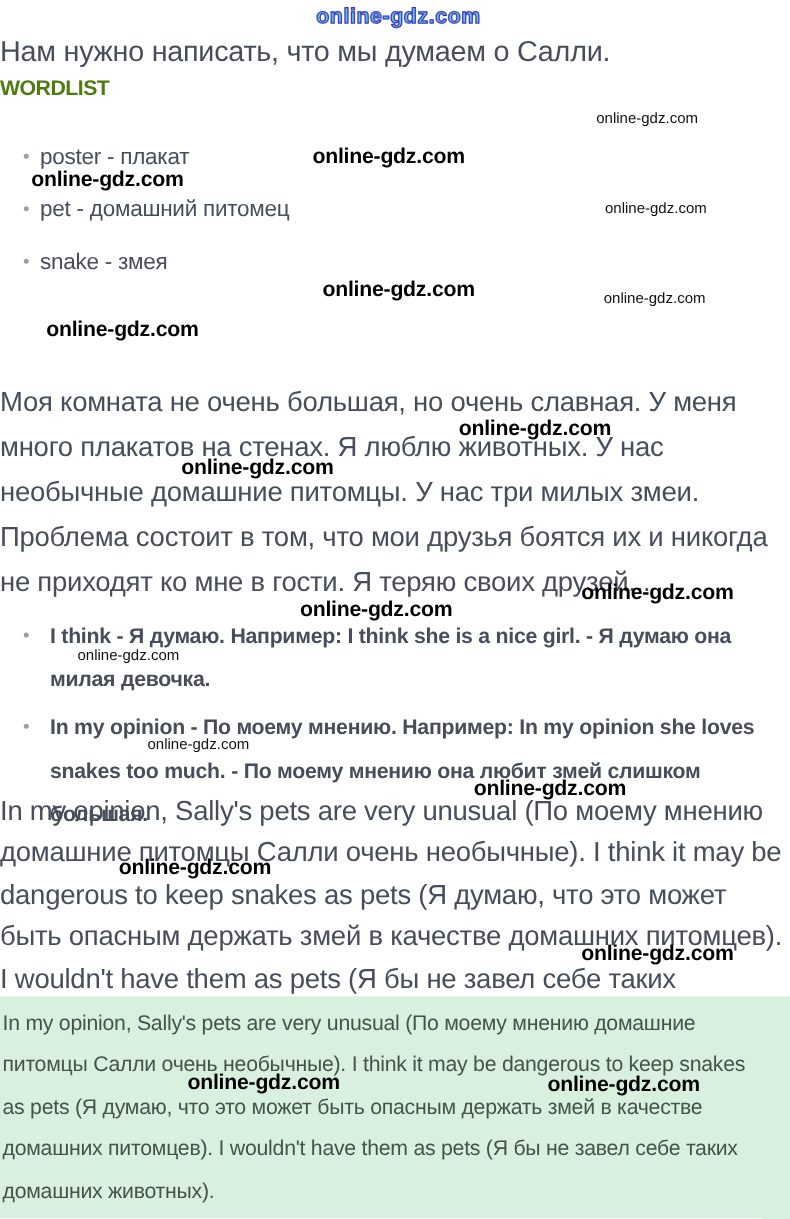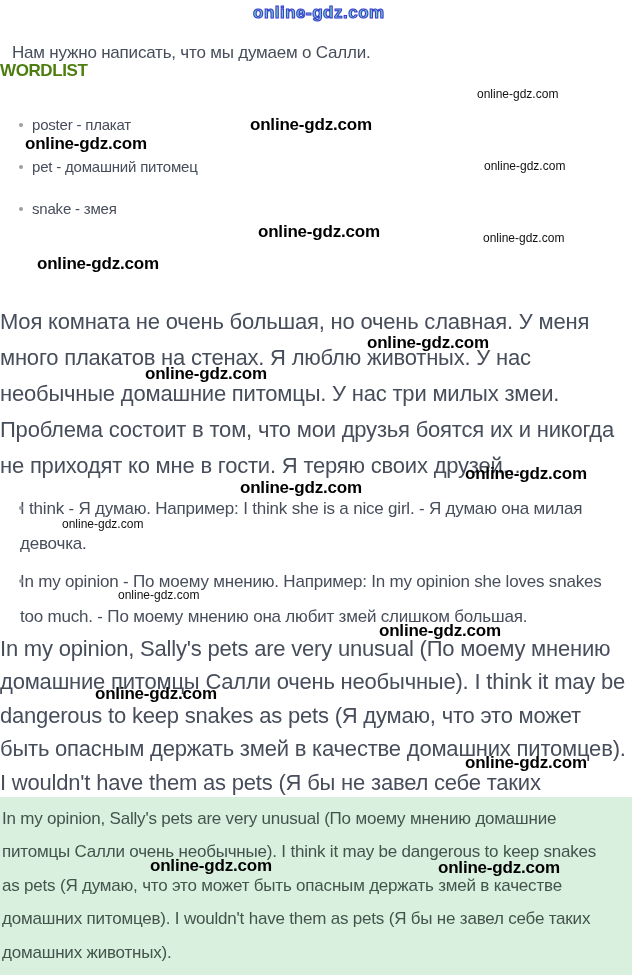--- a/index.html
+++ b/index.html
@@ -5,33 +5,33 @@
   html,body{margin:0;padding:0;background:#ffffff;}
   .page{
     position:relative;
     width:632px;height:975px;
     overflow:hidden;
     background:var(--page-bg,#ffffff);
     font-family:"Liberation Sans","DejaVu Sans",sans-serif;
     color:var(--text,#474d5a);
   }
   .abs{position:absolute;left:0;}
-  .intro{top:29px;width:620px;font-size:17px;line-height:24px;letter-spacing:-0.2px;margin:12px;}
+  .intro{top:29px;width:620px;font-size:23px;line-height:24px;letter-spacing:-0.2px;margin:0;}
   .wl-title{top:61px;margin:0;font-size:17px;font-weight:700;letter-spacing:-0.4px;color:#4d7c0f;}
   ul.wordlist{top:115px;margin:0;padding:0;list-style:none;width:400px;}
   ul.wordlist li{position:relative;height:20px;margin-bottom:22px;padding-left:32px;
-    font-size:15px;line-height:20px;letter-spacing:-0.2px;}
+    font-size:18px;line-height:20px;letter-spacing:-0.2px;}
   ul.wordlist li::before,ul.constructs li::before{
     content:"";position:absolute;left:19px;top:8px;width:4px;height:4px;border-radius:50%;background:#9aa0a6;}
   .para{margin:0;font-size:22px;letter-spacing:-0.2px;}
   .p1{top:304px;width:628px;line-height:36px;}
   .construct-intro{top:448px;width:620px;font-size:17px;line-height:24px;letter-spacing:-0.2px;margin:0;}
   ul.constructs{top:491px;margin:0;padding:0;list-style:none;width:604px;}
-  ul.constructs li{position:relative;padding-left:20px;margin-bottom:3px;
-    font-size:17px;line-height:35px;letter-spacing:-0.2px;}
+  ul.constructs li{position:relative;padding-left:40px;margin-bottom:3px;
+    font-size:17px;line-height:35px;letter-spacing:-0.2px;font-weight:bold;}
   ul.constructs li::before{top:15px;}
   .p2{top:632px;width:632px;line-height:33.4px;}
   .answer-box{
     top:797px;width:632px;height:178px;
     background:var(--answer-bg,#d9f0df);
     box-sizing:border-box;padding:5px 16px 0 2px;
   }
   .answer-box p{margin:0;font-size:17px;line-height:33.4px;letter-spacing:-0.2px;
     color:var(--answer-text,#44544b);}
   .wm{position:absolute;white-space:nowrap;pointer-events:none;text-align:center;}

